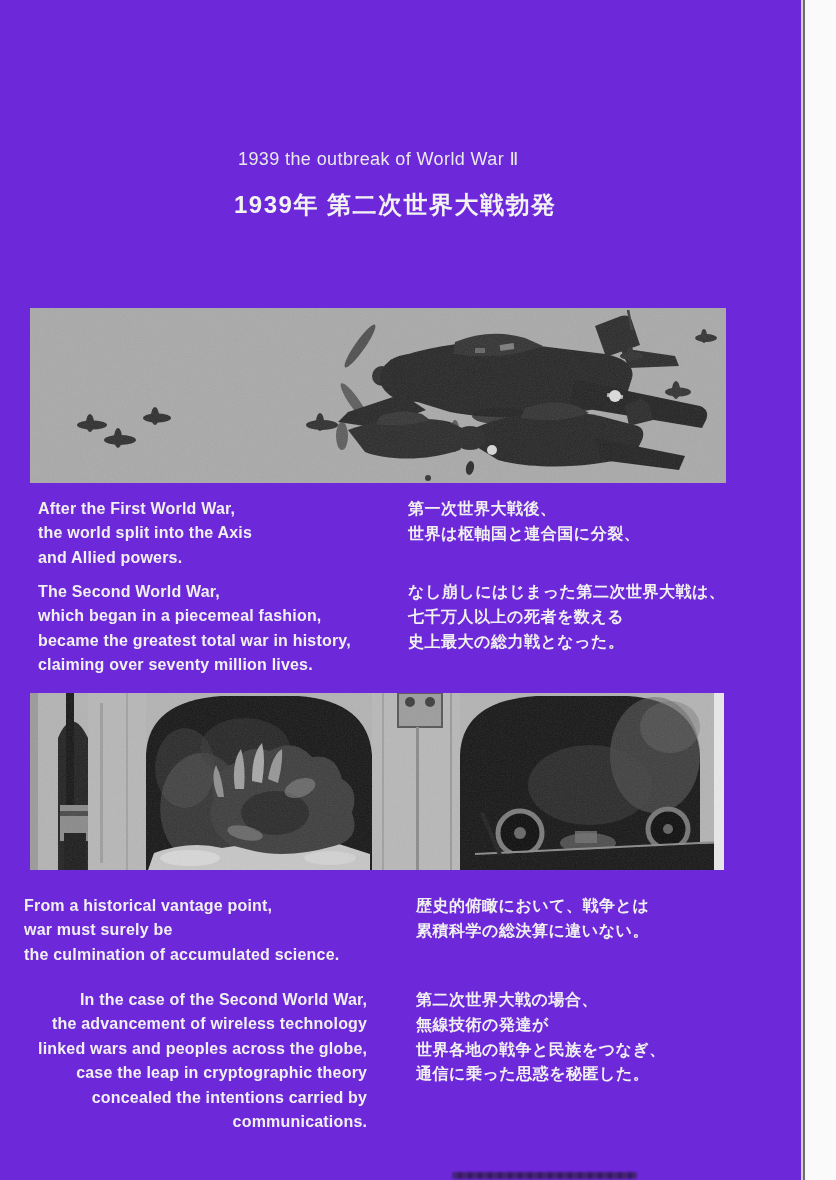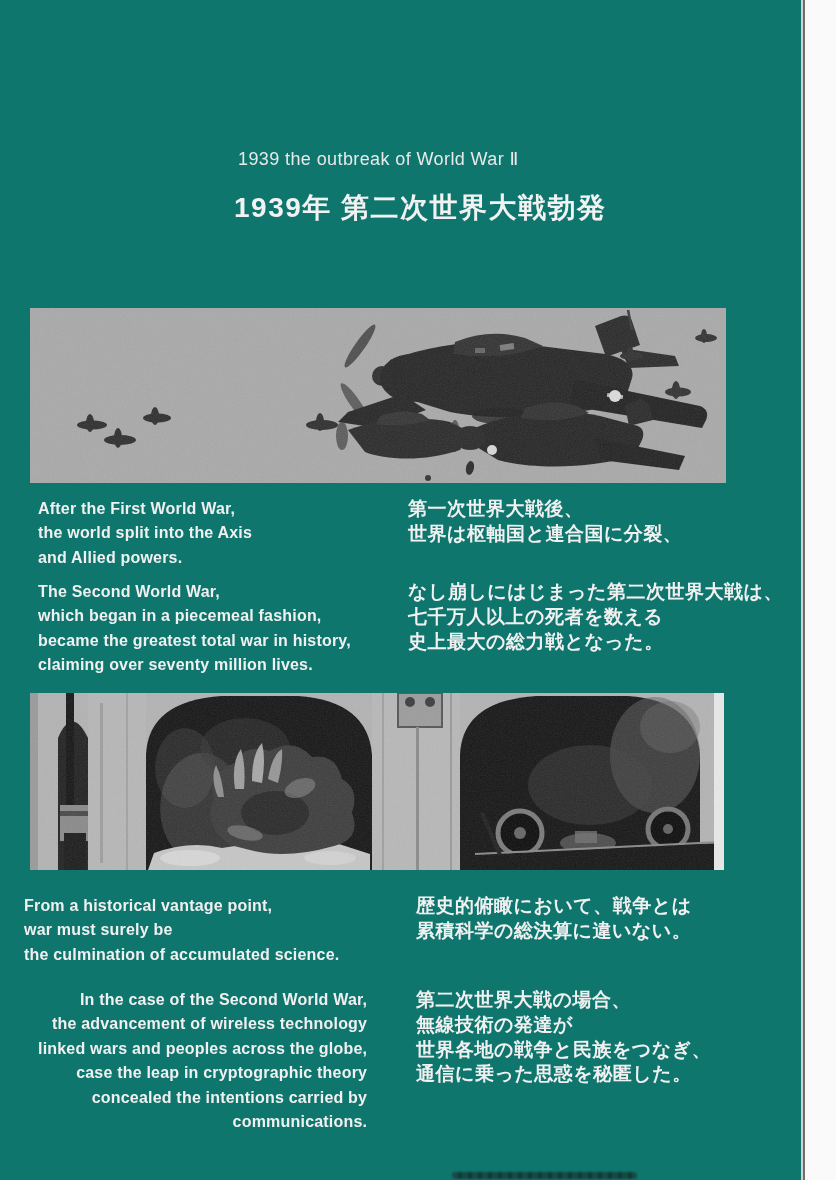--- a/index.html
+++ b/index.html
@@ -1,40 +1,40 @@
 <!DOCTYPE html>
 <html><head>
 <meta charset="utf-8">
 <style>
   html,body{margin:0;padding:0;background:#000;}
   .page{
     position:relative;width:836px;height:1180px;overflow:hidden;
-    background:#0f766e;
+    background:#6d28d9;
     font-family:"Liberation Sans", sans-serif;
   }
   
   .scan-sliver{position:absolute;left:801px;top:0;width:2px;height:1180px;background:#cfcfcf;}
   .scan-margin{position:absolute;left:803px;top:0;width:33px;height:1180px;background:#fafafa;border-left:2px solid #6e6e6e;box-sizing:border-box;}
 
   .title-en{
     position:absolute;left:238px;top:148px;
     color:#e9e9e9;font-size:18px;font-weight:400;letter-spacing:.4px;white-space:nowrap;
   }
   .title-jp{
     position:absolute;left:234px;top:189px;
-    color:#f2f2f2;font-size:28px;font-weight:700;letter-spacing:1.5px;white-space:nowrap;
+    color:#f2f2f2;font-size:24px;font-weight:700;letter-spacing:1.5px;white-space:nowrap;
   }
 
   .photo{position:absolute;display:block;}
   .photo.planes{left:30px;top:308px;}
   .photo.furnaces{left:30px;top:693px;}
 
   .tblock{position:absolute;margin:0;color:#f0f0f0;font-weight:700;white-space:nowrap;}
   .tblock.en{font-size:16px;letter-spacing:.2px;}
-  .tblock.jp{font-size:19px;letter-spacing:.5px;}
+  .tblock.jp{font-size:16px;letter-spacing:.5px;}
   .tblock .ln{line-height:24.4px;}
   .tblock.jp .ln{line-height:24.8px;}
 
   
   .s1-en-1{left:38px;top:497px;}
   .s1-en-2{left:38px;top:580px;}
   .s1-jp-1{left:408px;top:497px;}
   .s1-jp-2{left:408px;top:580px;}
   
   .s2-en-1{left:24px;top:894px;}

